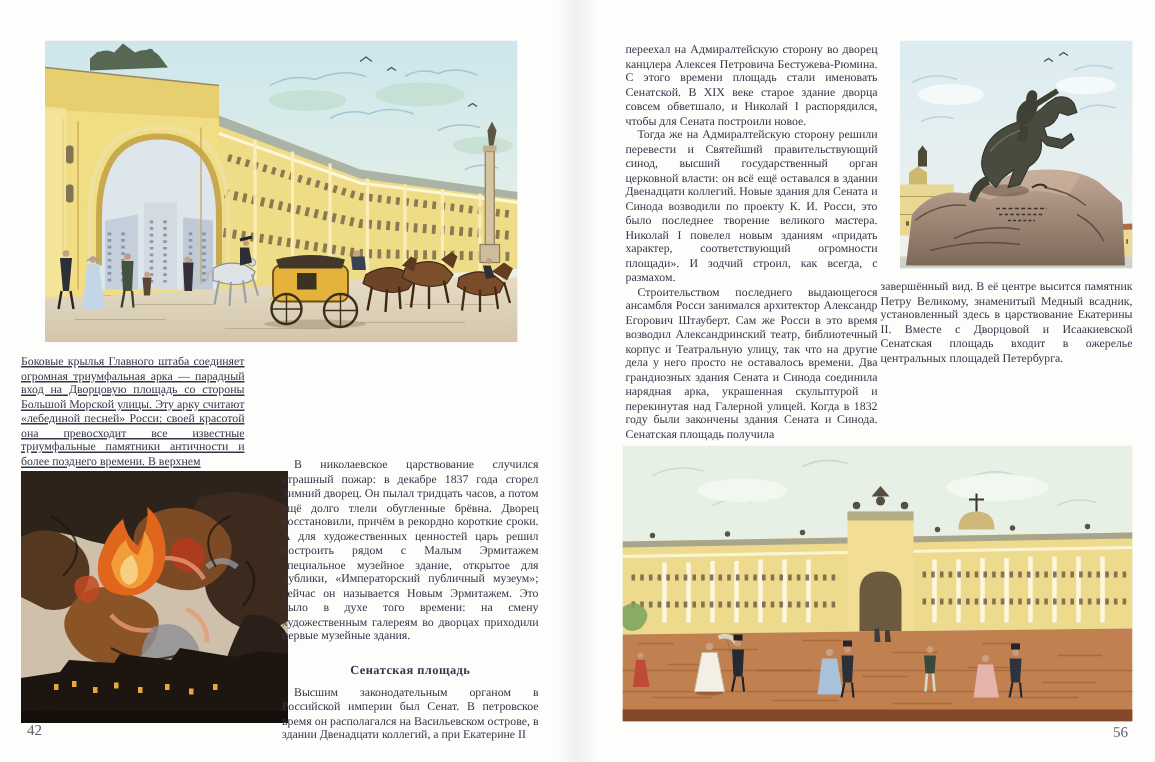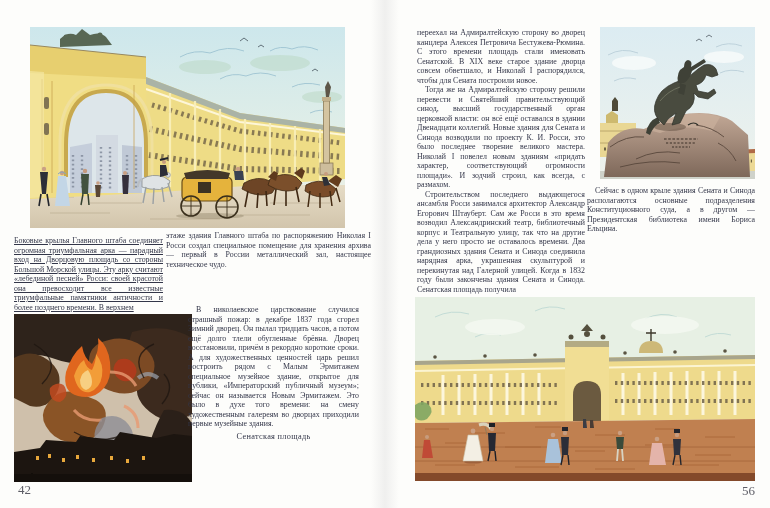--- a/index.html
+++ b/index.html
@@ -9,23 +9,23 @@
             font-family:"Liberation Serif","DejaVu Serif",serif; color:var(--ink,#333649); }
   .page { position:absolute; top:0; width:385px; height:432px; }
   .page.left { left:0; } .page.right { left:385px; }
   .gutter { position:absolute; left:371px; top:0; width:28px; height:508px;
             background:linear-gradient(to right, rgba(60,60,70,0), rgba(60,60,70,.07) 50%, rgba(60,60,70,0)); }
   .tb { position:absolute; font-size:7.9px; line-height:9.5px; text-align:justify; }
   .tb p { text-align:justify; }
   .tb p.ind { text-indent:8px; }
   .illo { position:absolute; }
   .illo svg { display:block; }
-  h3.sq { font-size:8.3px; line-height:10px; font-weight:normal; text-align:center;
-          margin:3px 0 5px; letter-spacing:.3px; }
-  .pgnum { position:absolute; font-size:13px; color:#5d5d66; }
+  h3.sq { font-size:8.3px; line-height:10px; font-weight:bold; text-align:center;
+          margin:13px 0 5px; letter-spacing:.3px; }
+  .pgnum { position:absolute; font-size:10px; color:#5d5d66; }
 </style>
 </head>
 <body>
 
 <div class="spread">
   <div class="gutter"></div>
 
   <div class="page left">
 
     <div class="illo" style="left:30px; top:27px;">
@@ -235,28 +235,30 @@
         </g>
         <path d="M0 160h178v8H0z" fill="#140f0b"></path>
       </svg>
     </div>
 
     <div class="tb" style="left:14px; top:236px; width:149px;text-decoration:underline;">
         <p>Боковые крылья Главного штаба соединяет огромная триумфальная арка — парадный вход на Дворцовую площадь со стороны Большой Морской улицы. Эту арку считают «лебединой песней» Росси: своей красотой она превосходит все известные триумфальные памятники античности и более позднего времени. В верхнем</p>
       </div>
 
     <div class="tb" style="left:166px; top:231px; width:205px;">
-        <p>этаже здания Главного штаба по распоряжению Николая I Росси создал специальное помещение для хранения архива — первый в России металлический зал, настоящее техническое чудо.</p>
       </div>
 
     <div class="tb" style="left:188px; top:305px; width:171px;">
       <div>
           <p class="ind">В николаевское царствование случился страшный пожар: в декабре 1837 года сгорел Зимний дворец. Он пылал тридцать часов, а потом ещё долго тлели обугленные брёвна. Дворец восстановили, причём в рекордно короткие сроки. А для художественных ценностей царь решил построить рядом с Малым Эрмитажем специальное музейное здание, открытое для публики, «Императорский публичный музеум»; сейчас он называется Новым Эрмитажем. Это было в духе того времени: на смену художественным галереям во дворцах приходили первые музейные здания.</p>
         </div>
       <h3 class="sq">Сенатская площадь</h3>
+      <div>
+          <p class="ind">Высшим законодательным органом в Российской империи был Сенат. В петровское время он располагался на Васильевском острове, в здании Двенадцати коллегий, а при Екатерине II</p>
+        </div>
     </div>
 
     <div class="pgnum" style="left:18px; top:482px;">42</div>
   </div>
 
   <div class="page right">
 
     <div class="tb" style="left:32px; top:28px; width:168px;">
         <p>переехал на Адмиралтейскую сторону во дворец канцлера Алексея Петровича Бестужева-Рюмина. С этого времени площадь стали именовать Сенатской. В XIX веке старое здание дворца совсем обветшало, и Николай I распорядился, чтобы для Сената построили новое.</p>
         <p class="ind">Тогда же на Адмиралтейскую сторону решили перевести и Святейший правительствующий синод, высший государственный орган церковной власти: он всё ещё оставался в здании Двенадцати коллегий. Новые здания для Сената и Синода возводили по проекту К. И. Росси, это было последнее творение великого мастера. Николай I повелел новым зданиям «придать характер, соответствующий огромности площади». И зодчий строил, как всегда, с размахом.</p>
@@ -326,21 +328,21 @@
           <path d="M58 92 Q52 84 56 74 Q60 62 74 56 L84 52 Q92 48 98 42 L104 38 Q112 36 116 42 L118 48 L112 50 L106 48 Q104 56 96 58 L98 64 L108 66 L114 62 L116 66 L108 72 L98 70 L94 66 Q96 78 86 84 L80 96 L72 98 L76 86 L68 92 L64 98 Z" fill="#494b3f" stroke="#2f312a" stroke-width=".7"></path>
           <path d="M78 56 Q76 44 84 40 Q84 34 88 33 Q93 34 91 40 L104 32 L106 35 L92 44 Q90 52 84 56 Z" fill="#3f4137"></path>
           <path d="M80 56 L78 66 L84 68 L86 58 Z" fill="#3f4137"></path>
           <path d="M60 74q8-10 20-14" stroke="#777a66" stroke-width="1" fill="none" opacity=".8"></path>
           <path d="M88 98q6-4 10 0" stroke="#2f312a" stroke-width="1.2" fill="none"></path>
         </g>
       </svg>
     </div>
 
     <div class="tb" style="left:202px; top:186px; width:168px;">
-        <p class="ind">Сейчас в одном крыле здания Сената и Синода располагаются основные подразделения Конституционного суда, а в другом — Президентская библиотека имени Бориса Ельцина.</p>
+        <p>завершённый вид. В её центре высится памятник Петру Великому, знаменитый Медный всадник, установленный здесь в царствование Екатерины II. Вместе с Дворцовой и Исаакиевской Сенатская площадь входит в ожерелье центральных площадей Петербурга.</p>
       </div>
 
     <div class="illo" style="left:30px; top:297px;">
       <svg viewBox="0 0 340 184" width="340" height="184">
         <rect width="340" height="184" fill="#e7f0e4"></rect>
         <g stroke="#c3dcd6" fill="none">
           <path d="M20 20q16-8 34-3"></path>
             <path d="M120 14q14-7 30-2"></path>
             <path d="M230 22q16-8 32-2"></path>
           <path d="M290 40q12-6 26-2"></path>

